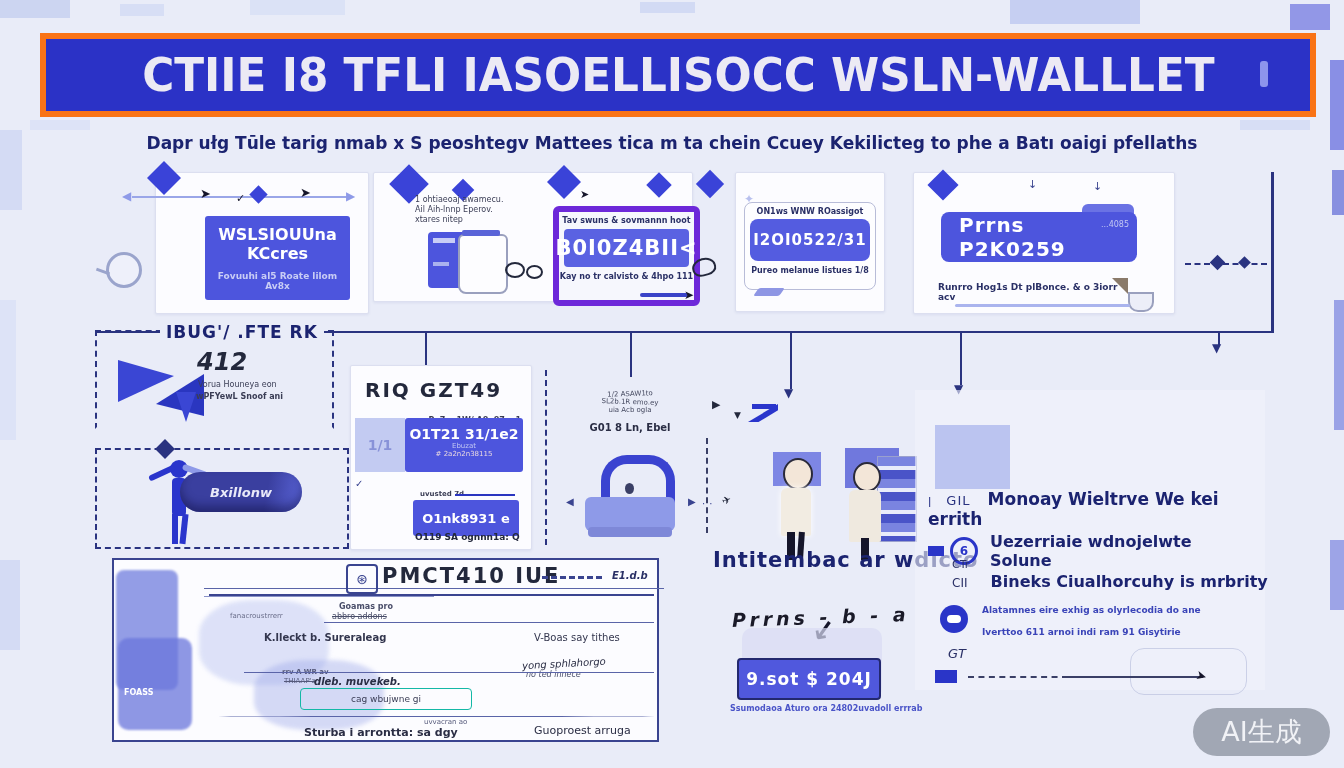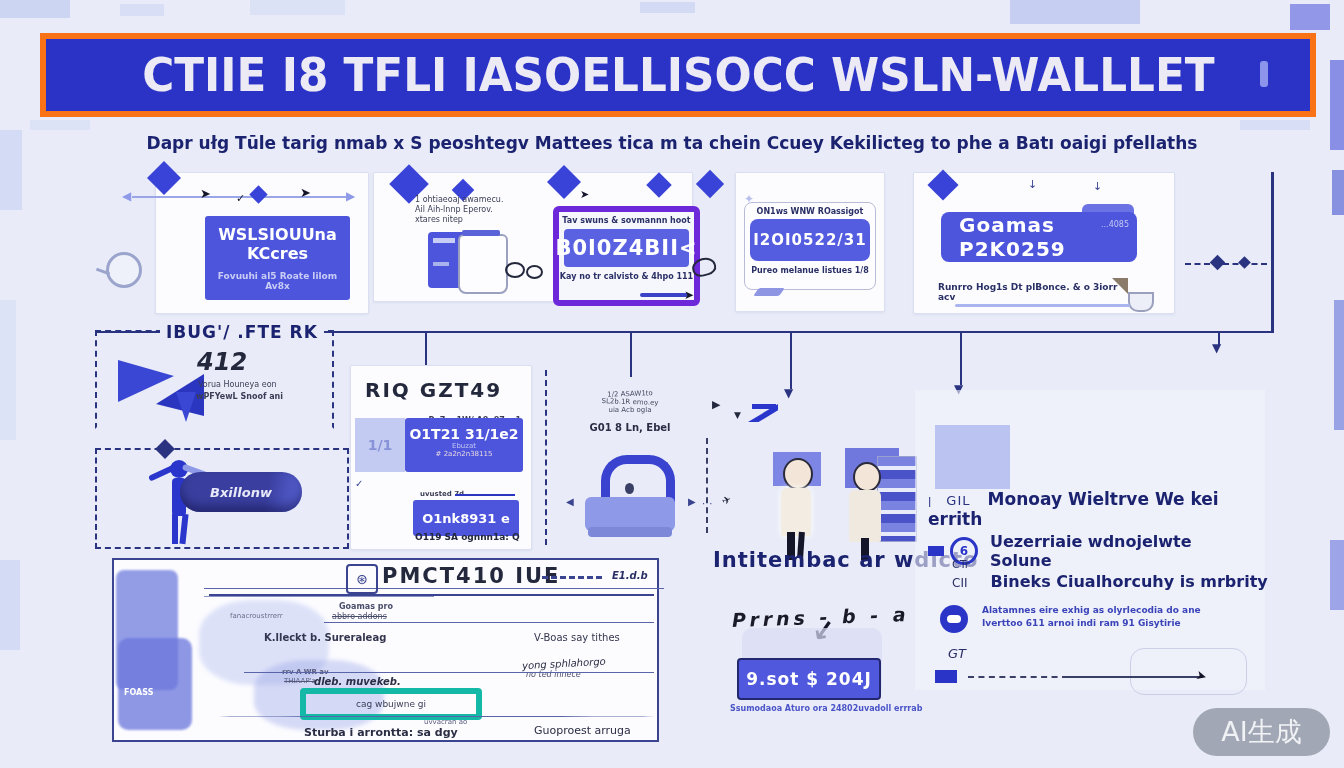--- a/index.html
+++ b/index.html
@@ -122,21 +122,21 @@
   </div>
   <div class="abs" style="left:756px;top:288px;width:26px;height:8px;background:#8e96e4;transform:skewX(-35deg);border-radius:2px;"></div>
   <div class="abs" style="left:692px;top:258px;width:20px;height:14px;border:2px solid #23283c;border-radius:50% 50% 40% 40%;transform:rotate(-15deg);"></div>
 
   <div class="abs card" style="left:913px;top:172px;width:260px;height:140px;"></div>
   <div class="abs diamond" style="left:932px;top:174px;width:22px;height:22px;"></div>
   <div class="abs" style="left:1028px;top:178px;color:#3a4490;font-size:11px;">↓</div>
   <div class="abs" style="left:1093px;top:180px;color:#3a4490;font-size:11px;">↓</div>
   <div class="abs" style="left:1082px;top:204px;width:52px;height:56px;background:#6a72e4;border-radius:6px;"></div>
   <div class="abs bluebox" style="left:941px;top:212px;width:196px;height:50px;border-radius:8px;display:flex;align-items:center;">
-    <span style="font-size:20px;font-weight:bold;margin-left:18px;letter-spacing:1px;">Goamas P2K0259</span>
+    <span style="font-size:20px;font-weight:bold;margin-left:18px;letter-spacing:1px;">Prrns P2K0259</span>
     <span style="font-size:8px;color:#c3c8f4;position:absolute;right:8px;top:8px;">...4085</span>
   </div>
   <div class="abs" style="left:938px;top:282px;width:190px;font-size:9px;font-weight:bold;color:#2a3066;">Runrro Hog1s Dt plBonce. &amp; o 3iorr acv</div>
   <div class="abs" style="left:1112px;top:278px;width:0;height:0;border-left:16px solid transparent;border-top:16px solid #8a7a6a;"></div>
   <div class="abs" style="left:1128px;top:292px;width:22px;height:16px;border:2px solid #9aa0be;border-radius:0 0 10px 10px;background:#eceef8;"></div>
   <div class="abs" style="left:955px;top:304px;width:175px;height:3px;background:#aab4ee;border-radius:2px;"></div>
 
   <div class="abs" style="left:95px;top:330px;width:235px;height:95px;border:2px dashed #2a3380;border-bottom-style:solid;border-bottom-color:transparent;"></div>
   <div class="abs" style="left:160px;top:322px;background:#e9ecf8;padding:0 6px;font-size:17px;font-weight:bold;color:#1b2370;letter-spacing:1px;">IBUG'/ .FTE RK</div>
 
@@ -238,21 +238,21 @@
   <div class="abs" style="left:952px;top:572px;width:320px;">
     <span style="font-size:12px;color:#2a3066;">CII</span>
     <span style="font-size:16px;font-weight:bold;color:#1b2370;margin-left:18px;">Bineks Ciualhorcuhy is mrbrity</span>
   </div>
   <div class="abs" style="left:940px;top:605px;width:330px;display:flex;">
     <span class="center" style="display:inline-flex;width:28px;height:28px;border-radius:50%;background:#2a35c8;flex:0 0 28px;">
       <span style="width:14px;height:8px;background:#fff;border-radius:4px;display:inline-block;"></span>
     </span>
     <span style="margin-left:14px;">
       <span style="display:block;font-size:9px;font-weight:bold;color:#3a44b8;">Alatamnes eire exhig as olyrlecodia do ane</span>
-      <span style="display:block;font-size:9px;font-weight:bold;color:#3a44b8;margin-top:3px;">Iverttoo 611 arnoi indi ram 91 Gisytirie</span>
+      <span style="display:block;font-size:9px;font-weight:bold;color:#3a44b8;margin-top:12px;">Iverttoo 611 arnoi indi ram 91 Gisytirie</span>
     </span>
   </div>
   <div class="abs" style="left:948px;top:646px;font-size:13px;color:#2a3066;font-style:italic;">GT</div>
   <div class="abs" style="left:1130px;top:648px;width:115px;height:45px;border:1px solid #b4bada;border-radius:14px;opacity:.6;"></div>
   <div class="abs" style="left:935px;top:670px;width:22px;height:13px;background:#2a35c8;"></div>
   <div class="abs dashh" style="left:968px;top:676px;width:100px;border-top-color:#3a3f66;"></div>
   <div class="abs" style="left:1068px;top:676px;width:135px;height:2px;background:#3a3f66;"></div>
   <div class="abs" style="left:1196px;top:668px;color:#15152a;font-size:13px;transform:rotate(15deg);">➤</div>
 
   <div class="abs" style="left:112px;top:558px;width:543px;height:180px;background:#fcfcff;border:2px solid #3a4490;">
@@ -279,21 +279,21 @@
     <div class="abs" style="left:225px;top:42px;font-size:8px;color:#4a4e6a;font-weight:bold;">Goamas pro</div>
     <div class="abs" style="left:218px;top:52px;font-size:8px;color:#4a4e6a;text-decoration:line-through;">abbro addons</div>
     <div class="abs" style="left:210px;top:62px;width:330px;height:1px;background:#5a64a8;"></div>
     <div class="abs" style="left:150px;top:72px;font-size:10px;font-weight:bold;color:#33364e;">K.lleckt b. Sureraleag</div>
     <div class="abs" style="left:420px;top:72px;font-size:10px;color:#33364e;">V-Boas say tithes</div>
 
     <div class="abs" style="left:408px;top:98px;font-size:10px;font-style:italic;color:#2a2d44;transform:rotate(-3deg);">yong sphlahorgo</div>
     <div class="abs" style="left:412px;top:110px;font-size:8px;font-style:italic;color:#4a4e6a;">no ted innece</div>
     <div class="abs" style="left:130px;top:112px;width:410px;height:1px;background:#5a64a8;"></div>
     <div class="abs" style="left:200px;top:116px;font-size:10px;font-style:italic;font-weight:bold;color:#2a2d44;">dleb. muvekeb.</div>
-    <div class="abs" style="left:186px;top:128px;width:170px;height:20px;border:6px solid #14b8a6;border-radius:4px;display:flex;align-items:center;justify-content:center;">
+    <div class="abs" style="left:186px;top:128px;width:170px;height:20px;border:1px solid #14b8a6;border-radius:4px;display:flex;align-items:center;justify-content:center;">
       <span style="font-size:9px;color:#3a3d55;">cag wbujwne gi</span>
     </div>
     <div class="abs" style="left:100px;top:156px;width:445px;height:1px;background:#5a64a8;border-radius:50%;"></div>
     <div class="abs" style="left:310px;top:158px;font-size:7px;color:#55597a;">uvvacran ao</div>
     <div class="abs" style="left:190px;top:166px;font-size:11px;font-weight:bold;color:#2a2d44;">Sturba i arrontta: sa dgy</div>
     <div class="abs" style="left:420px;top:164px;font-size:11px;color:#2a2d44;">Guoproest arruga</div>
   </div>
 
   <div class="abs" style="left:732px;top:606px;font-size:19px;font-weight:bold;font-style:italic;color:#1a1a28;letter-spacing:4px;transform:rotate(-2deg);">Prrns - b - a</div>
   <div class="abs" style="left:812px;top:614px;font-size:28px;font-weight:bold;color:#15152a;transform:rotate(-10deg);">↙</div>

